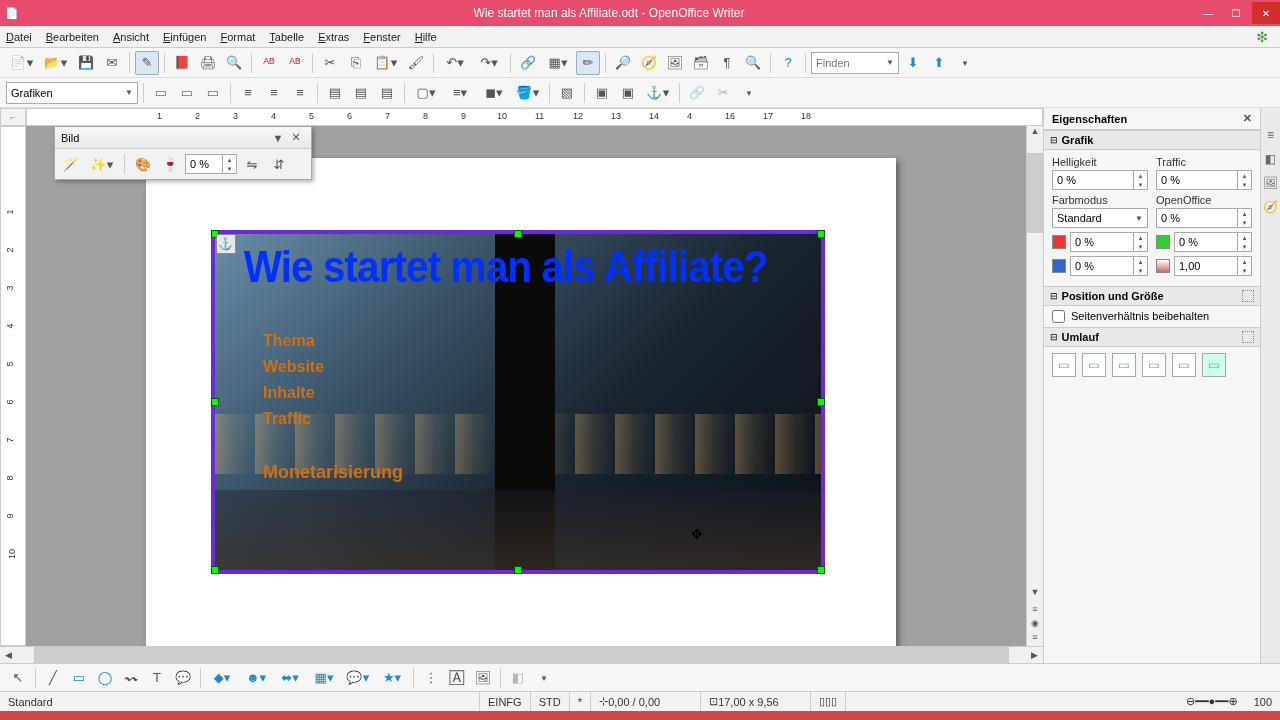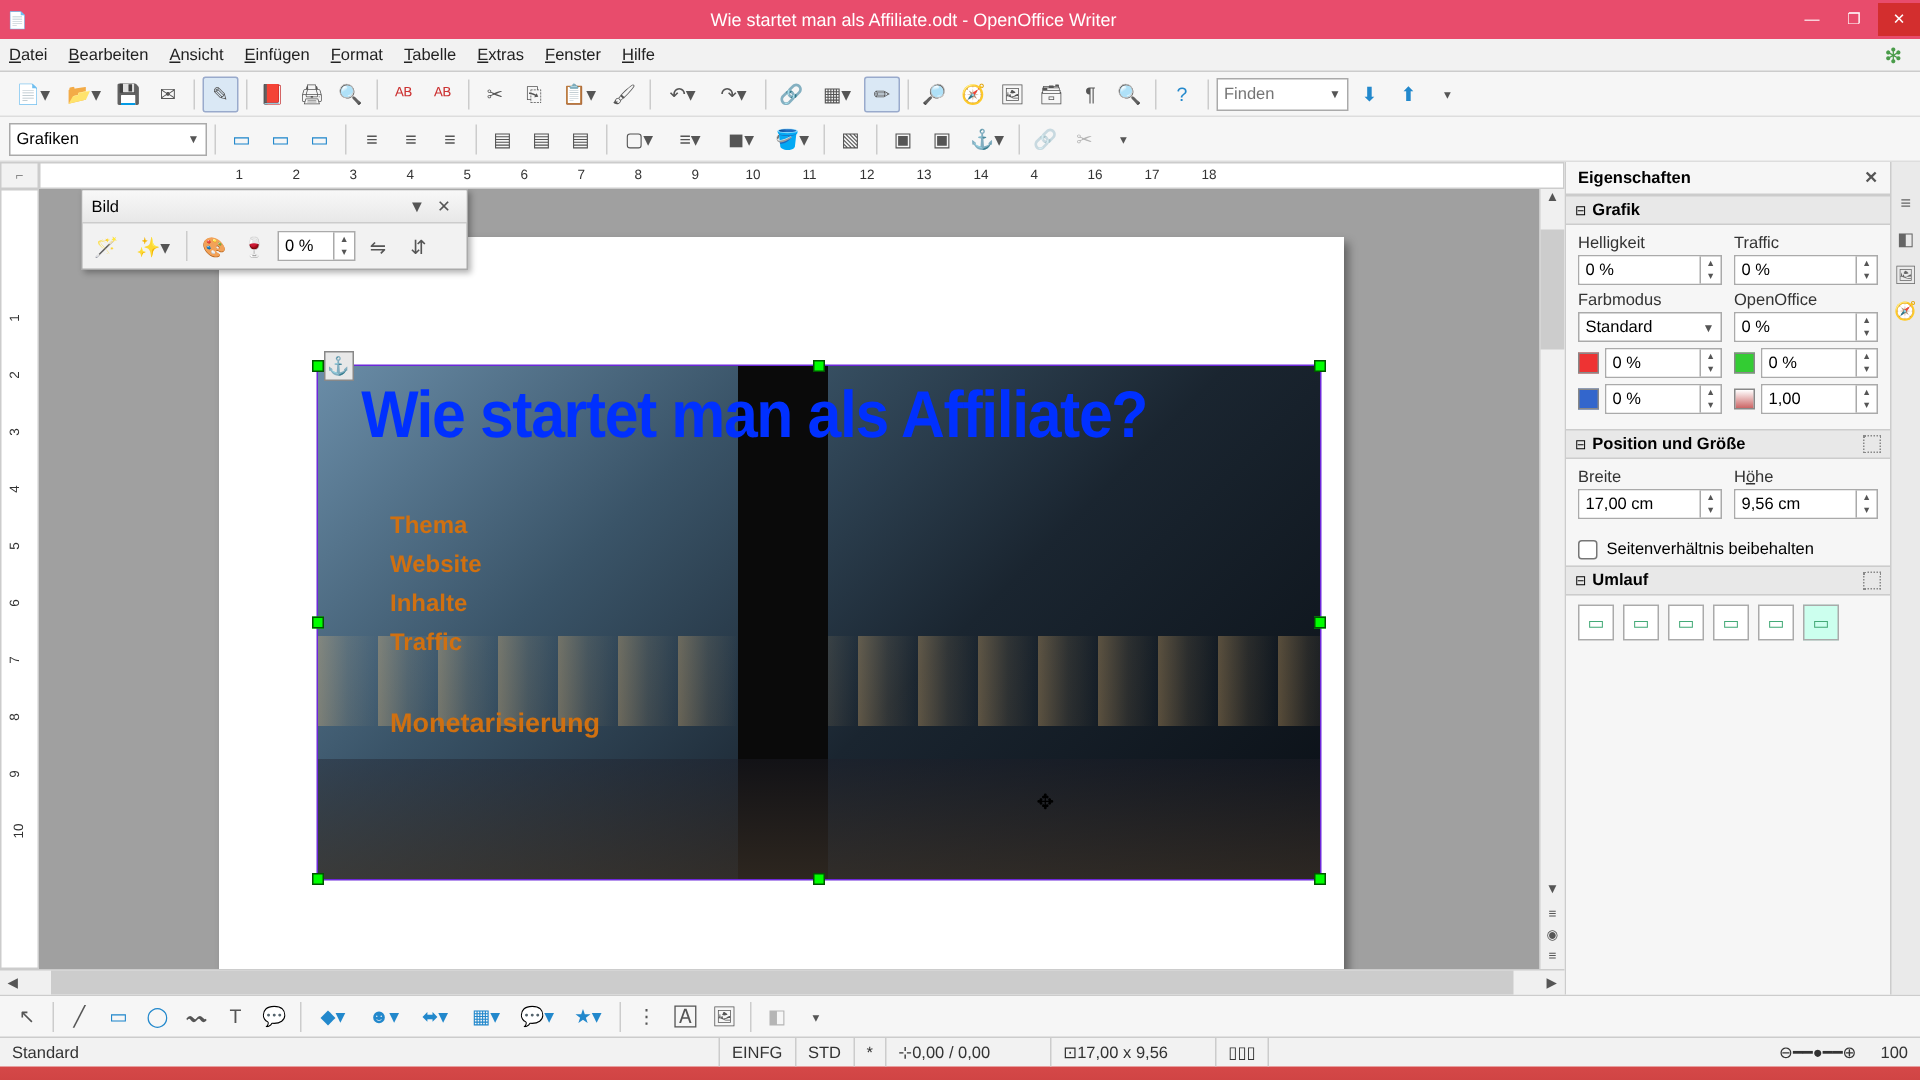--- a/index.html
+++ b/index.html
@@ -24,21 +24,21 @@
 .leftcol{flex:1;display:flex;flex-direction:column;position:relative}
 .ruler-corner{width:26px;height:18px;background:#f2f2f2;border:1px solid #ccc;display:flex;align-items:center;justify-content:center;color:#888;font-size:9px}
 .hruler-wrap{display:flex;height:18px}
 .hruler{flex:1;background:#fff;border:1px solid #ccc;position:relative;overflow:hidden}
 .hruler .tick{position:absolute;top:2px;font-size:9px;color:#333}
 .editwrap{flex:1;display:flex;overflow:hidden}
 .vruler{width:26px;background:#fff;border:1px solid #ccc;position:relative}
 .vruler .tick{position:absolute;left:6px;font-size:9px;color:#333;transform:rotate(-90deg)}
 .canvas{flex:1;background:#a0a0a0;position:relative;overflow:hidden}
 .page{position:absolute;left:120px;top:32px;width:750px;height:560px;background:#fff;box-shadow:3px 3px 6px rgba(0,0,0,.4)}
-.photo{position:absolute;left:185px;top:117px;width:670px;height:344px;border:1px solid #6d28d9}
+.photo{position:absolute;left:185px;top:104px;width:614px;height:344px;border:4px solid #6d28d9}
 .photo-inner{width:100%;height:100%;overflow:hidden;position:relative}
 .photo-bg{position:absolute;inset:0;background:linear-gradient(135deg,#6a8da8 0%,#3a5468 30%,#1a2530 60%,#0a0f15 100%)}
 .photo-pillar{position:absolute;left:280px;top:0;width:60px;height:344px;background:#0a0a0a}
 .photo-lights{position:absolute;left:0;top:180px;width:100%;height:60px;background:repeating-linear-gradient(90deg,rgba(255,200,120,.3) 0px,rgba(255,200,120,.1) 20px,transparent 40px)}
 .photo-floor{position:absolute;bottom:0;left:0;right:0;height:80px;background:linear-gradient(180deg,rgba(30,30,40,.4),rgba(60,50,40,.7))}
 .photo .h1{position:absolute;left:6px;top:8px;font-size:44px;font-weight:bold;color:#0030ff;font-family:Arial Narrow,Arial;letter-spacing:-1px;transform:scaleX(.92)}
 .photo .li{position:absolute;left:48px;color:#d07010;font-size:16px;font-weight:bold}
 .photo .l1{top:98px}.photo .l2{top:124px}.photo .l3{top:150px}.photo .l4{top:176px}
 .photo .m{position:absolute;left:48px;top:228px;color:#d07010;font-size:18px;font-weight:bold}
 .photo .p{position:absolute;left:48px;top:254px;width:540px;color:#1a1a1a;font-size:16px;line-height:1.4}
@@ -392,44 +392,20 @@
               </div>
             </div>
           </div>
       </div>
     </div>
     <div class="section-hdr">
         <span class="exp">⊟</span>
         <b>Position und Größe</b>
         <span class="more"></span>
       </div>
-    <div class="section-body">
-      <div class="prop-row">
-        <div class="prop-col">
-            <span class="prop-label"><span>Breite</span></span>
-          <div class="spinbox">
-              <input type="text" value="17,00 cm" style="">
-              <div class="spins">
-                <div>▴</div>
-                <div>▾</div>
-              </div>
-            </div>
-          </div>
-        <div class="prop-col">
-            <span class="prop-label">H<u>ö</u>he</span>
-          <div class="spinbox">
-              <input type="text" value="9,56 cm" style="">
-              <div class="spins">
-                <div>▴</div>
-                <div>▾</div>
-              </div>
-            </div>
-          </div>
-      </div>
-    </div>
     <label class="chk">
         <input type="checkbox" style="">
         <span>Seitenverhältnis beibehalten</span>
       </label>
     <div class="section-hdr">
         <span class="exp">⊟</span>
         <b>Umlauf</b>
         <span class="more"></span>
       </div>
     <div class="wraprow">

